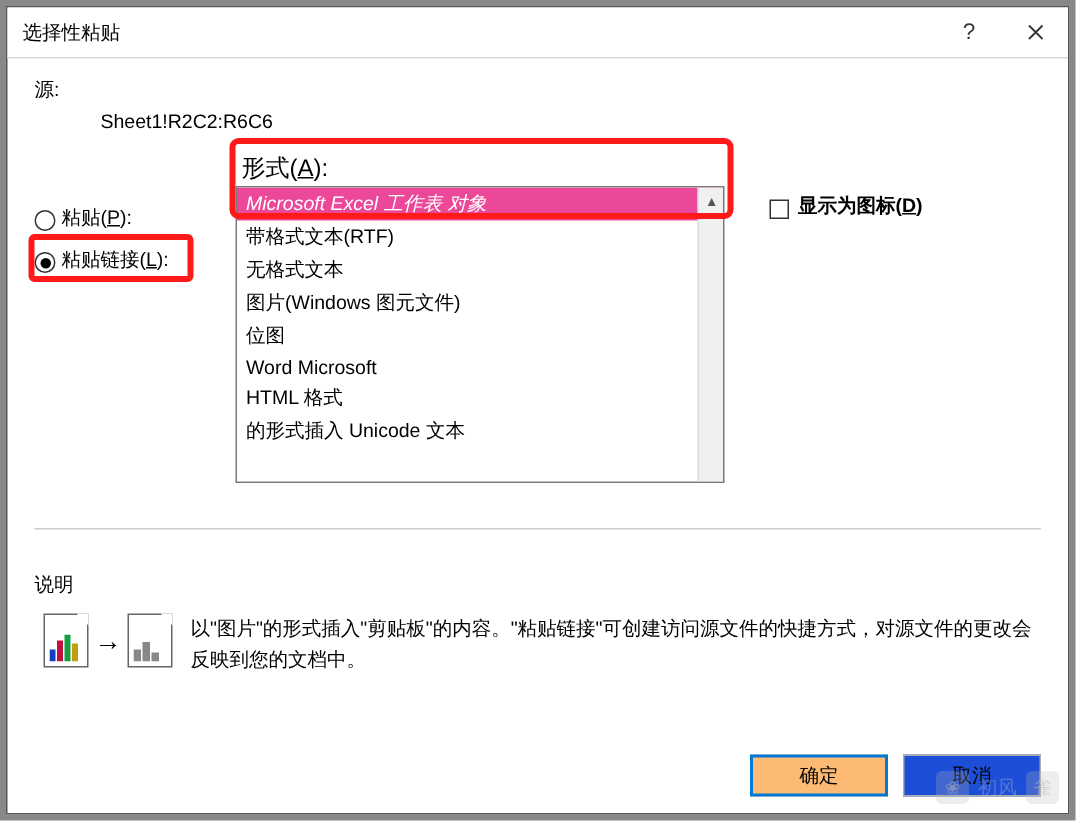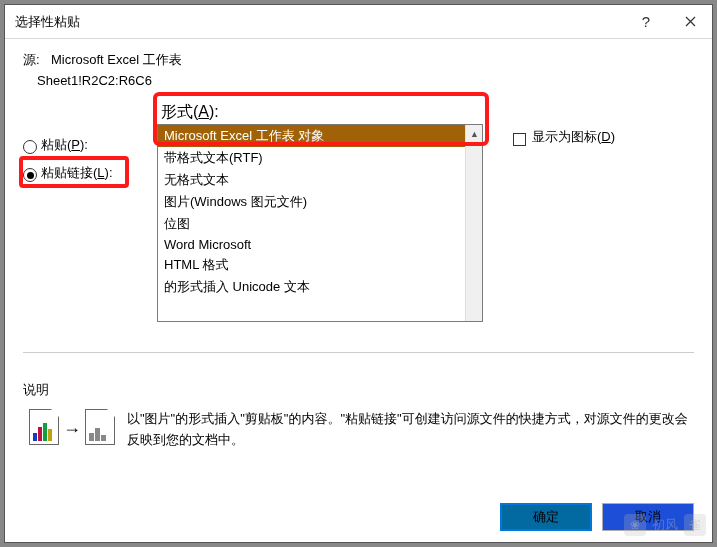--- a/index.html
+++ b/index.html
@@ -36,21 +36,21 @@
     color: #333;
   }
   .body {
     flex: 1;
     padding: 12px 18px 10px 18px;
     position: relative;
   }
   .source-row { display: flex; margin-bottom: 4px; }
   .source-label { width: 28px; }
   .source-text { }
-  .source-range { margin-left: 14px; margin-bottom: 18px; }
+  .source-range { margin-left: 44px; margin-bottom: 18px; }
 
   .main-area { position: relative; height: 230px; }
 
   .format-label {
     position: absolute;
     left: 138px; top: -4px;
     font-size: 16px;
   }
   .left-radios {
     position: absolute;
@@ -82,38 +82,39 @@
     border: 1px solid #7a7a7a;
     background: #fff;
     overflow: hidden;
   }
   .listbox .item {
     padding: 2px 6px;
     font-size: 13px;
     white-space: nowrap;
   }
   .listbox .item.selected {
-    background: #a16207;
+    background: #ec4899;
     color: #fff;
+    font-style: italic;
   }
   .listbox .scrollbar {
     position: absolute; right: 0; top: 0; bottom: 0;
     width: 17px; background: #f0f0f0;
     border-left: 1px solid #ddd;
   }
   .listbox .scrollbar .arrow {
     width: 17px; height: 17px;
     display: flex; align-items: center; justify-content: center;
     color: #555; font-size: 9px;
   }
 
   .right-check {
     position: absolute;
     left: 490px; top: 22px;
-    display: flex; align-items: flex-end; gap: 6px;
+    display: flex; align-items: flex-end; gap: 6px; font-weight: bold;
   }
   .checkbox {
     width: 13px; height: 13px;
     border: 1px solid #333;
     background: #fff;
   }
 
   
   .hl {
     position: absolute;
@@ -162,21 +163,21 @@
   }
   .btn-std {
     min-width: 92px; height: 28px;
     border: 1px solid #adadad;
     background: #1d4ed8;
     display: flex; align-items: center; justify-content: center;
     padding: 0 14px;
   }
   .btn-std.primary {
     border: 2px solid #0078d7;
-    background: #0369a1;
+    background: #fdba74;
   }
   u { text-decoration: underline; }
 
   
   .watermark {
     position: absolute;
     right: 6px; bottom: 6px;
     display: flex; align-items: center; gap: 6px;
     color: #b7b7b760;
     font-size: 13px;
@@ -202,21 +203,20 @@
       <svg width="11" height="11" viewBox="0 0 11 11">
           <path d="M1 1 L10 10 M10 1 L1 10" stroke="#333" stroke-width="1.2"></path>
         </svg>
     </div>
   </div>
 
   <div class="body">
 
     <div class="source-row">
       <div class="source-label">源:</div>
-      <div class="source-text">Microsoft Excel 工作表</div>
     </div>
     <div class="source-range">Sheet1!R2C2:R6C6</div>
 
     <div class="main-area">
       <div class="format-label">形式(<u>A</u>):</div>
 
       <div class="left-radios">
         <div class="radio-row">
           <span class="radio"></span>
           <span>粘贴(<u>P</u>):</span>

